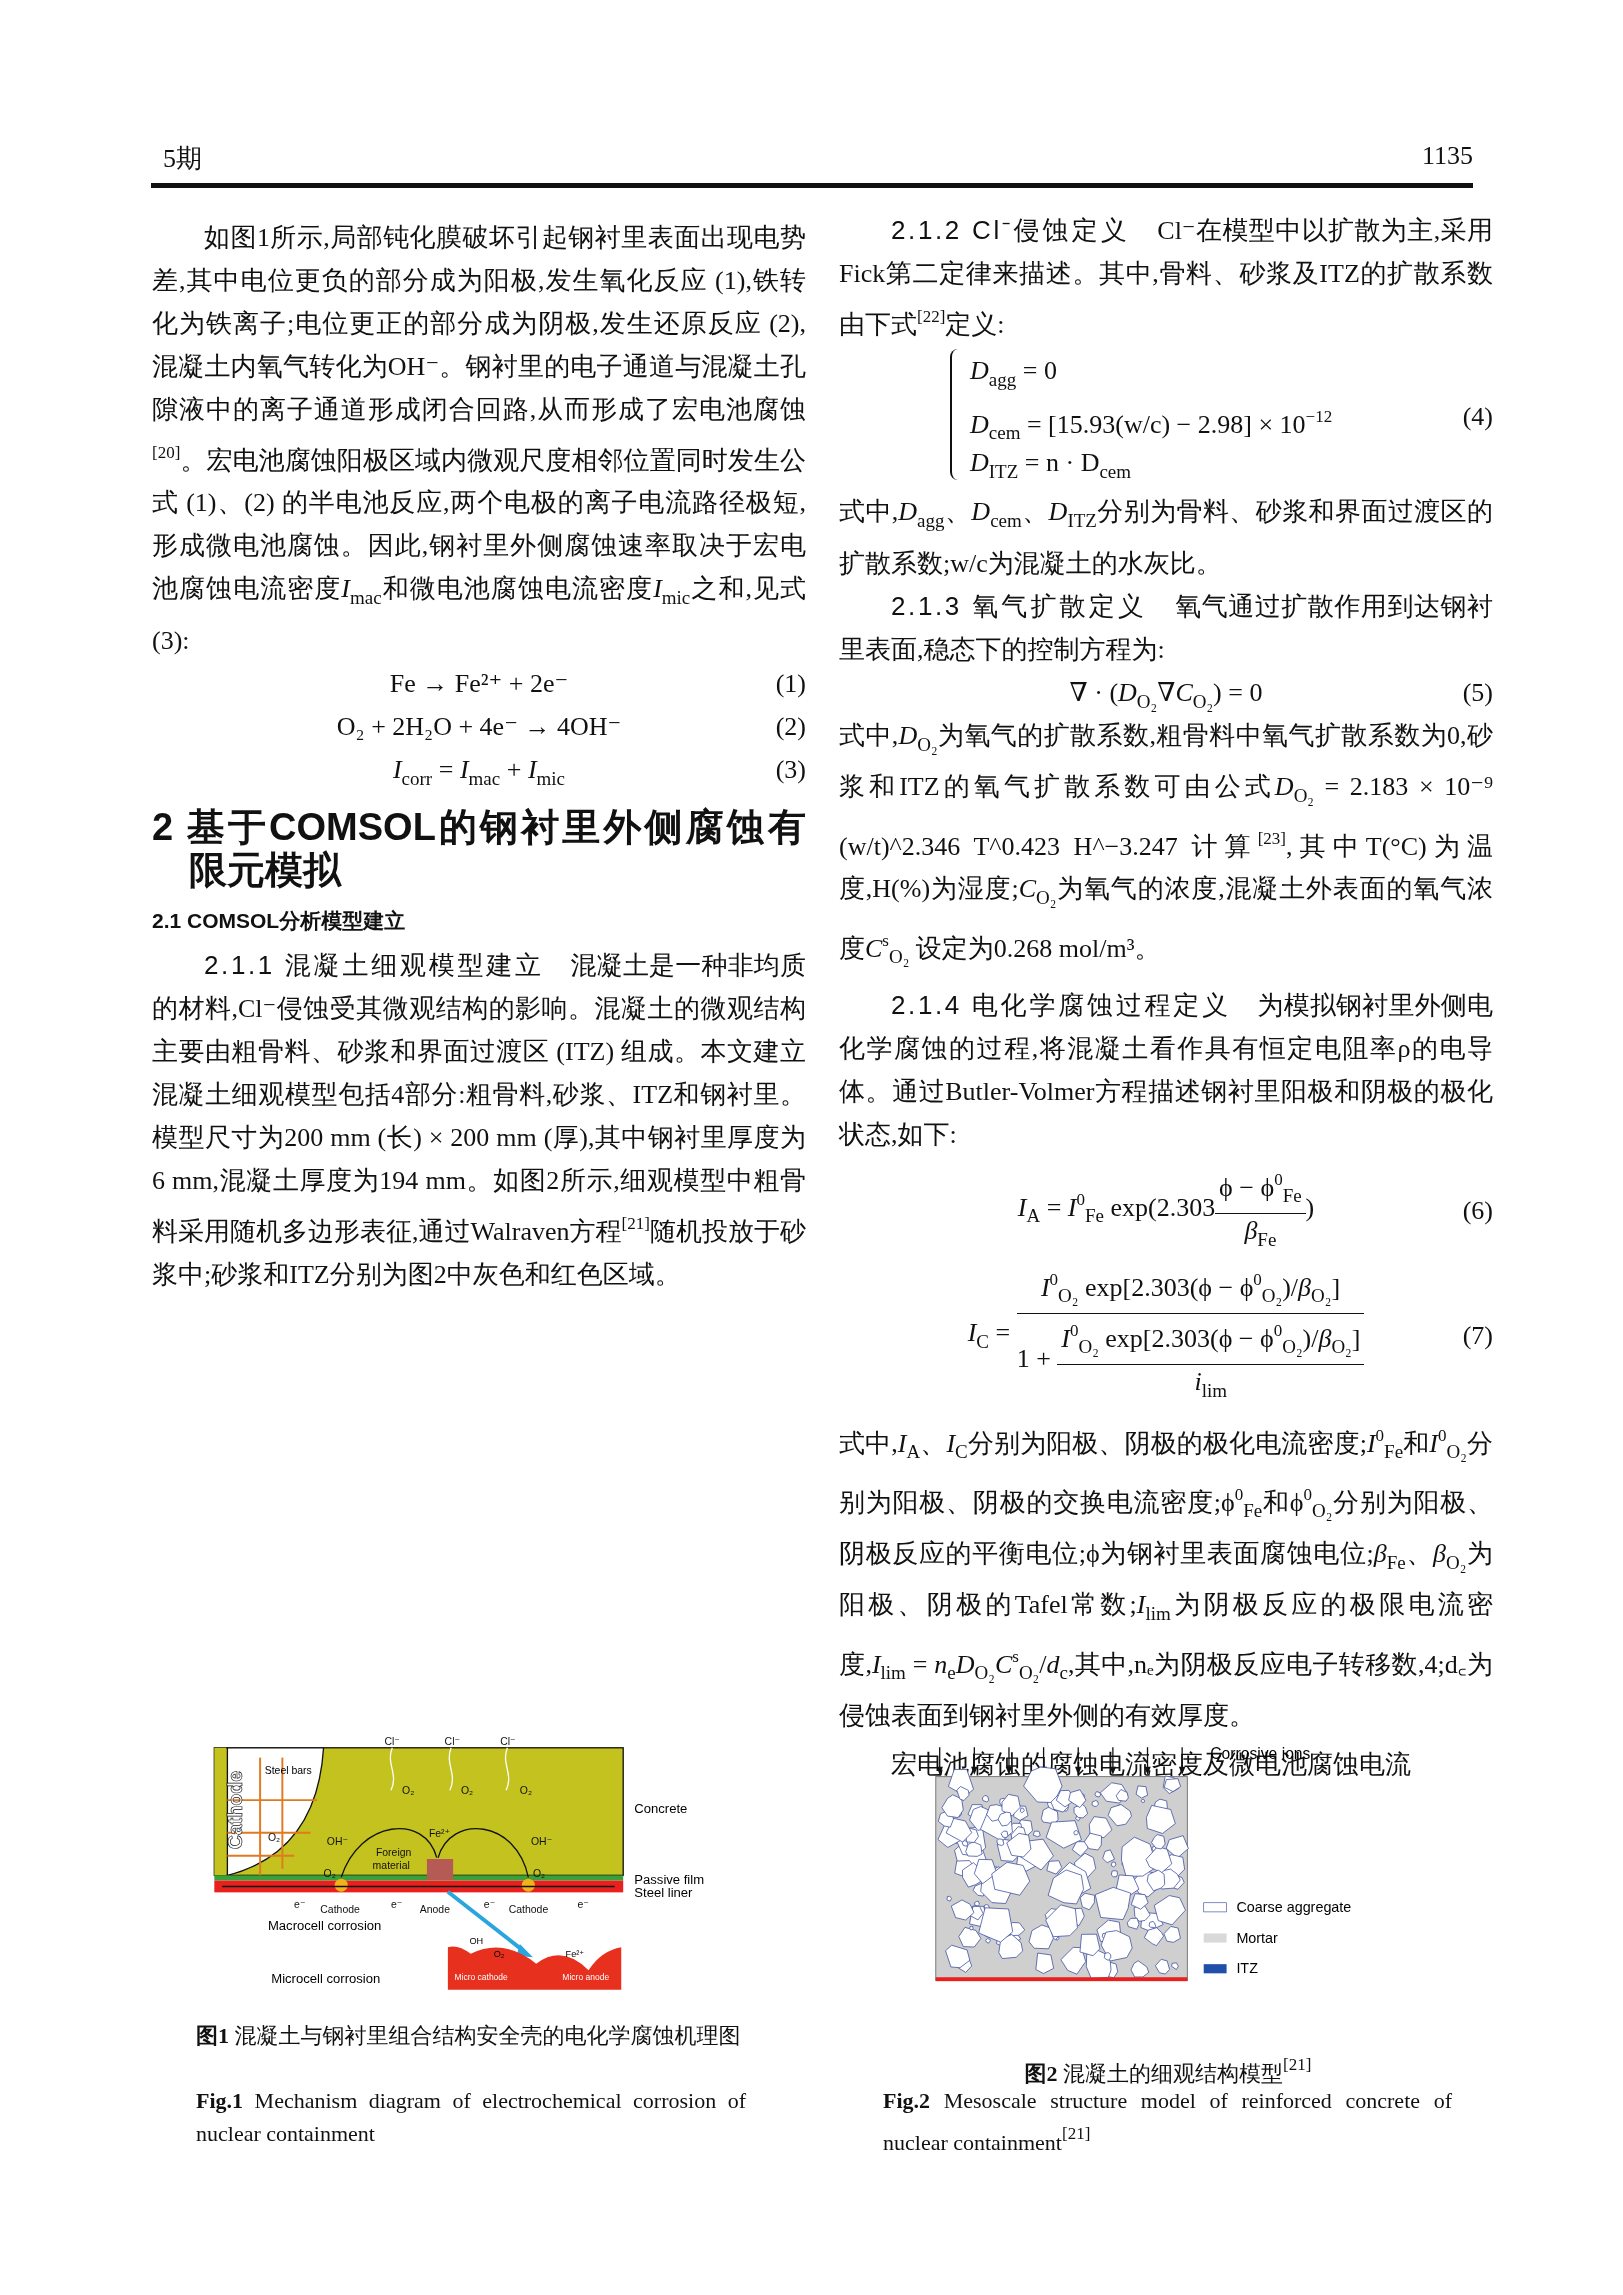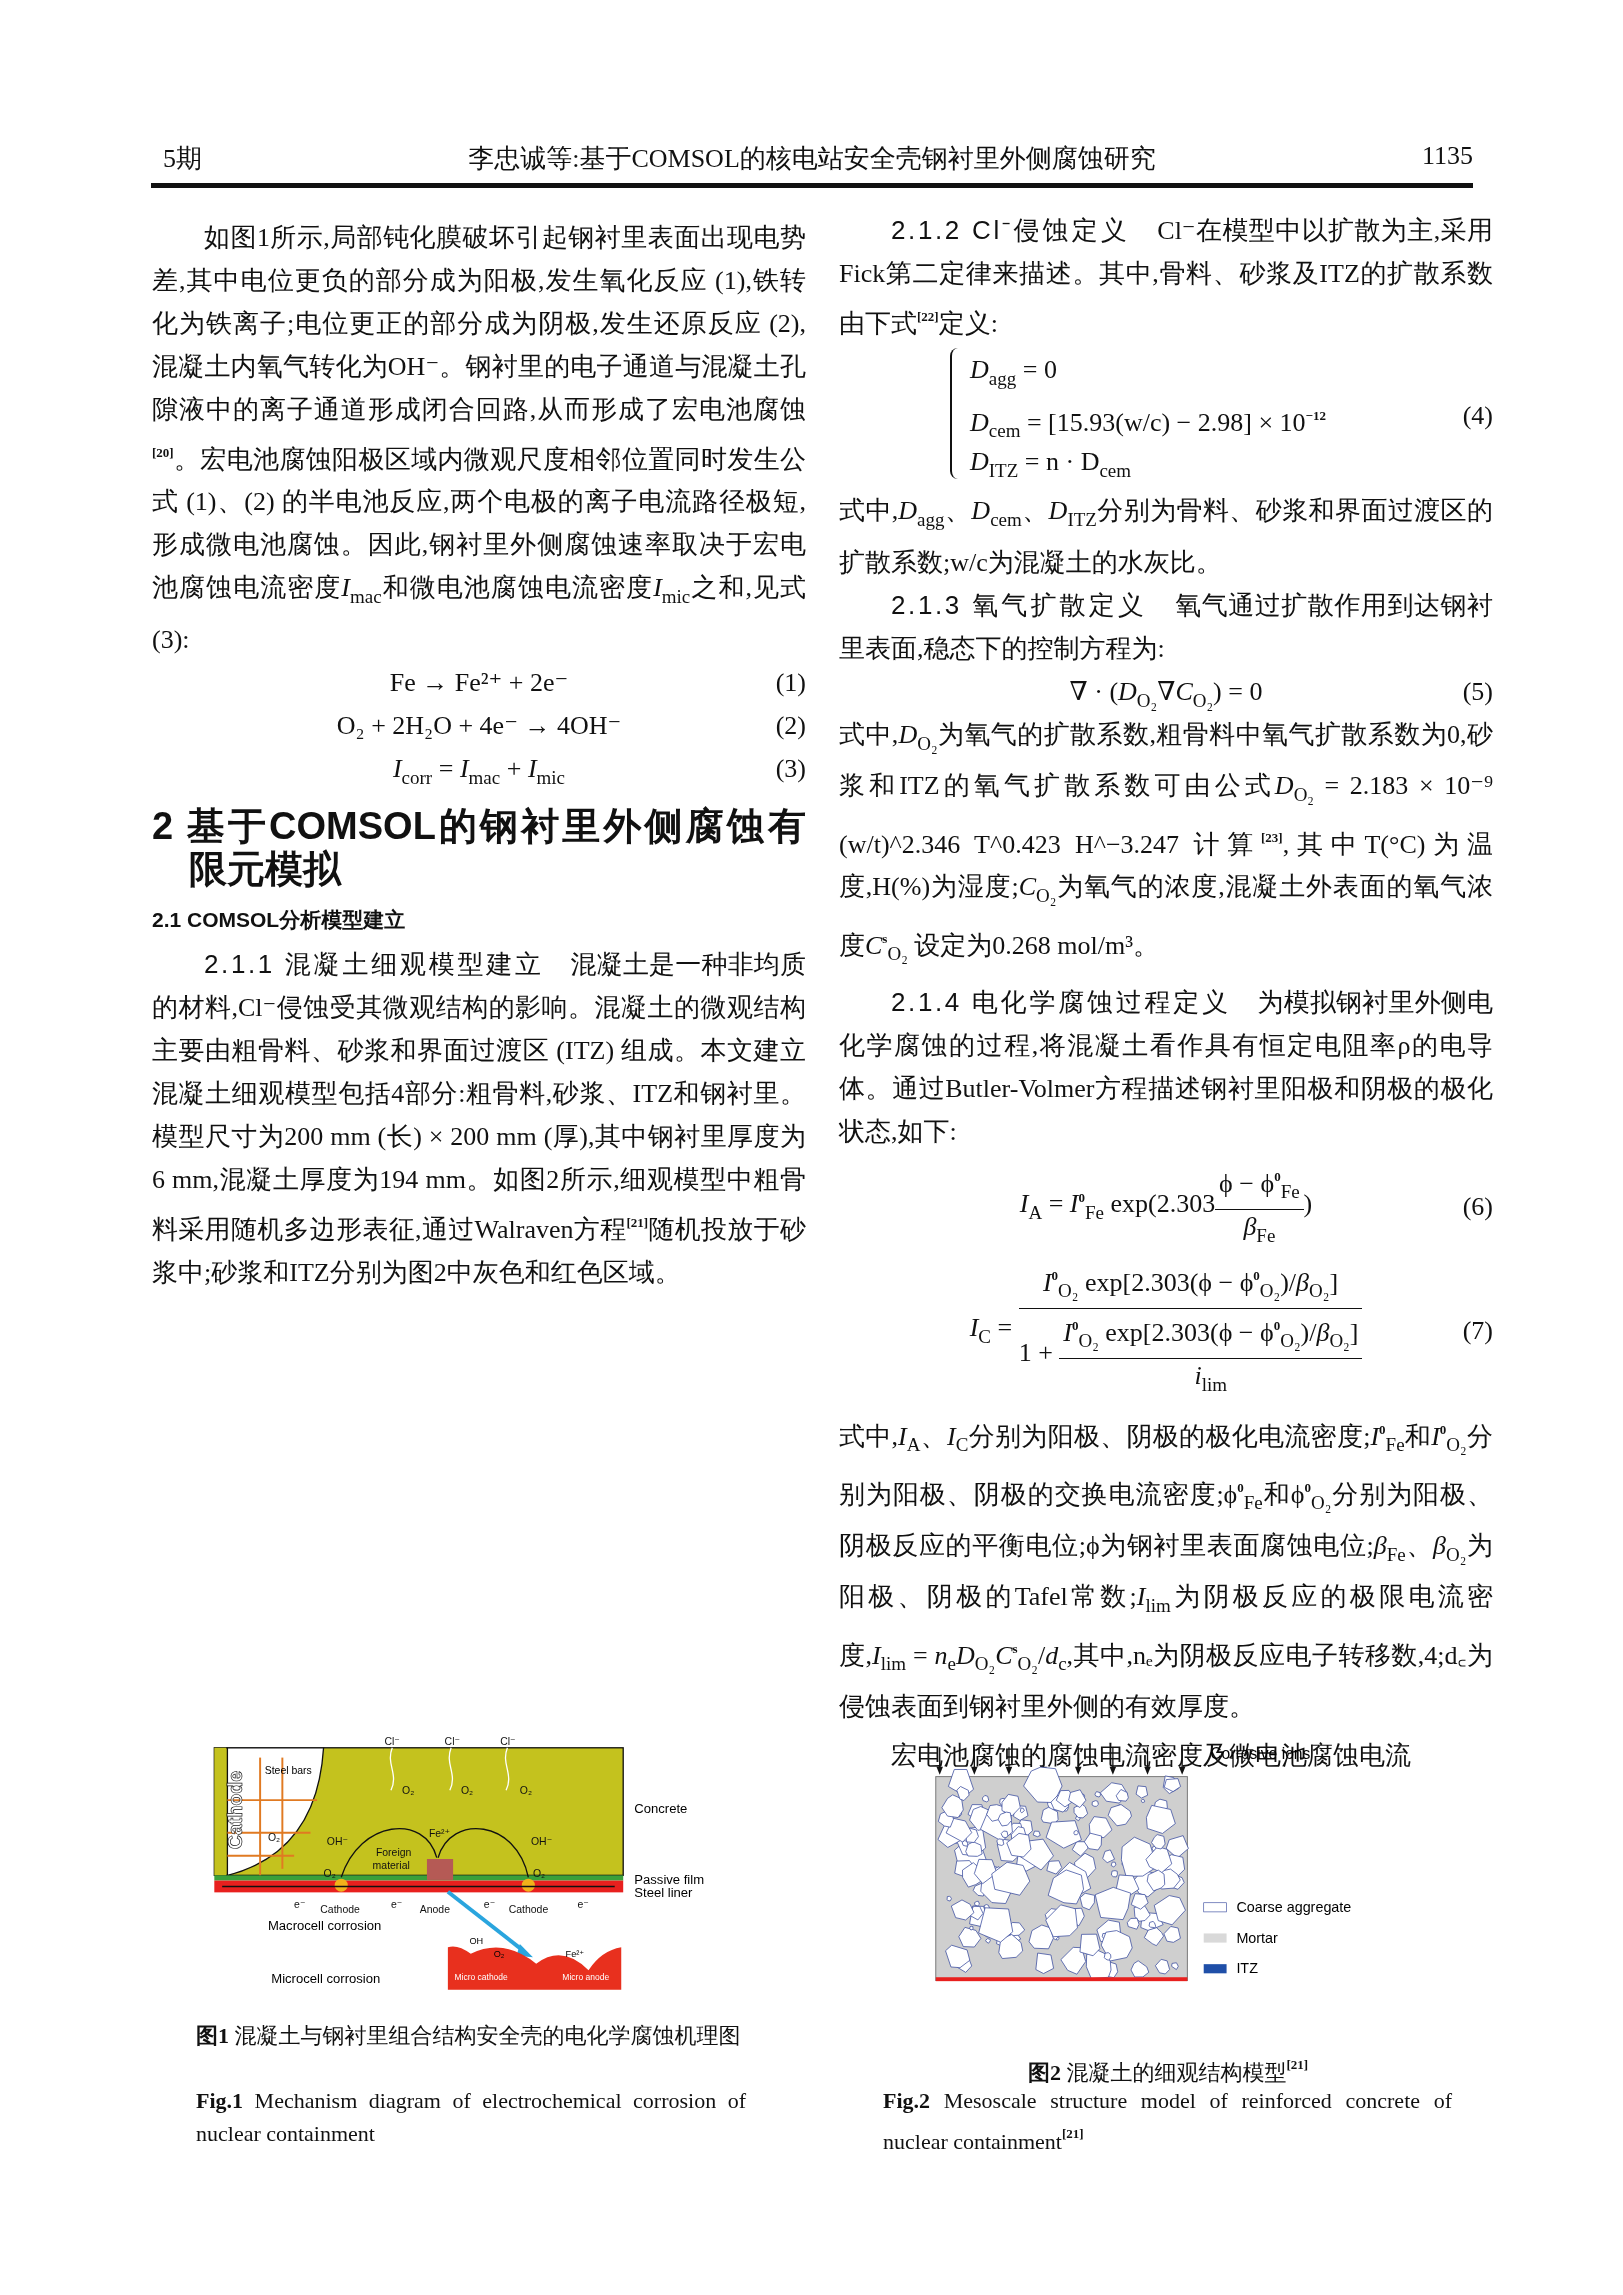--- a/index.html
+++ b/index.html
@@ -10,21 +10,21 @@
   .hdr .run { position:absolute; left:0; right:0; text-align:center; top:0; }
   .hdr .pg { position:absolute; right:0; top:0; }
   .rule { position:absolute; left:151px; top:183px; width:1322px; height:4.6px; background:#111; }
 
   .col { position:absolute; top:209px; width:654px; font-size:26px; line-height:43px; text-align:justify; }
   .colL { left:152px; }
   .colR { left:839px; }
   p { margin:0; }
   .ind { text-indent:52px; }
   .sub { font-size:19px; vertical-align:-6.5px; }
-  .sup { font-size:13px; vertical-align:10.5px;font-weight:bold; }
+  .sup { font-size:17px; vertical-align:10.5px; }
   i { font-style:italic; }
   .eq { position:relative; height:43px; text-align:center; }
   .eq .num { position:absolute; right:0; top:0; }
   .h2 { font-family:"Liberation Sans","DejaVu Sans",sans-serif; font-weight:bold; font-size:38px; line-height:43px; margin:15.7px 0 6.5px 0; padding-left:37px; text-indent:-37px; }
   .h3 { font-family:"Liberation Sans","DejaVu Sans",sans-serif; font-weight:bold; font-size:21px; line-height:43px; margin:2.6px 0; }
   .kai { font-family:Liberation Sans, sans-serif; letter-spacing:2.6px; }
   .brace { position:relative; height:137px; margin:3.9px 0; }
   .brace .b { position:absolute; left:111px; top:0; width:9.2px; height:131px; border-left:2px solid #111; border-radius:7.9px 0 0 7.9px; }
   .brace .ln { position:absolute; left:131px; }
   .brace .num { position:absolute; right:0; top:46px; }
@@ -38,21 +38,20 @@
   .cap { position:absolute; font-size:22px; line-height:33px; }
   .cap b { font-weight:bold;text-align:center; }
   .fig2 { position:absolute; left:916px; top:1708px; width:497px; height:281px; }
   .lab { font-family:"Liberation Sans","DejaVu Sans",sans-serif; }
 </style>
 </head>
 <body>
 
 <div class="hdr">
   <span class="issue">5期</span>
-  <span class="run">李忠诚等:基于COMSOL的核电站安全壳钢衬里外侧腐蚀研究</span>
   <span class="pg">1135</span>
 </div>
 <div class="rule"></div>
 
 <div class="col colL">
   <p class="ind" style="margin-top:6.5px"><span>如图1所示,局部钝化膜破坏引起钢衬里表面出现电势差,其中电位更负的部分成为阳极,发生氧化反应 (1),铁转化为铁离子;电位更正的部分成为阴极,发生还原反应 (2),混凝土内氧气转化为OH⁻。钢衬里的电子通道与混凝土孔隙液中的离子通道形成闭合回路,从而形成了宏电池腐蚀</span><span class="sup">[20]</span><span>。宏电池腐蚀阳极区域内微观尺度相邻位置同时发生公式 (1)、(2) 的半电池反应,两个电极的离子电流路径极短,形成微电池腐蚀。因此,钢衬里外侧腐蚀速率取决于宏电池腐蚀电流密度</span><i>I</i><span class="sub">mac</span><span>和微电池腐蚀电流密度</span><i>I</i><span class="sub">mic</span><span>之和,见式 (3):</span></p>
   <div class="eq"><span>Fe → Fe²⁺ + 2e⁻</span><span class="num">(1)</span></div>
   <div class="eq"><span>O₂ + 2H₂O + 4e⁻ → 4OH⁻</span><span class="num">(2)</span></div>
   <div class="eq"><i>I</i><span class="sub">corr</span> = <i>I</i><span class="sub">mac</span> + <i>I</i><span class="sub">mic</span><span class="num">(3)</span></div>
   <div class="h2">2  基于COMSOL的钢衬里外侧腐蚀有限元模拟</div>

